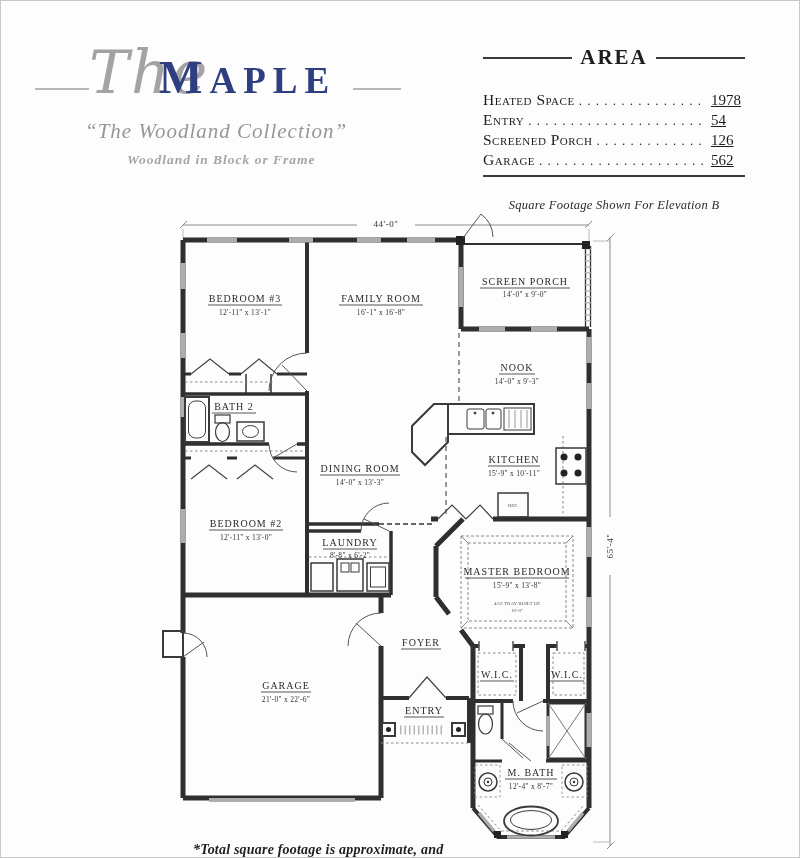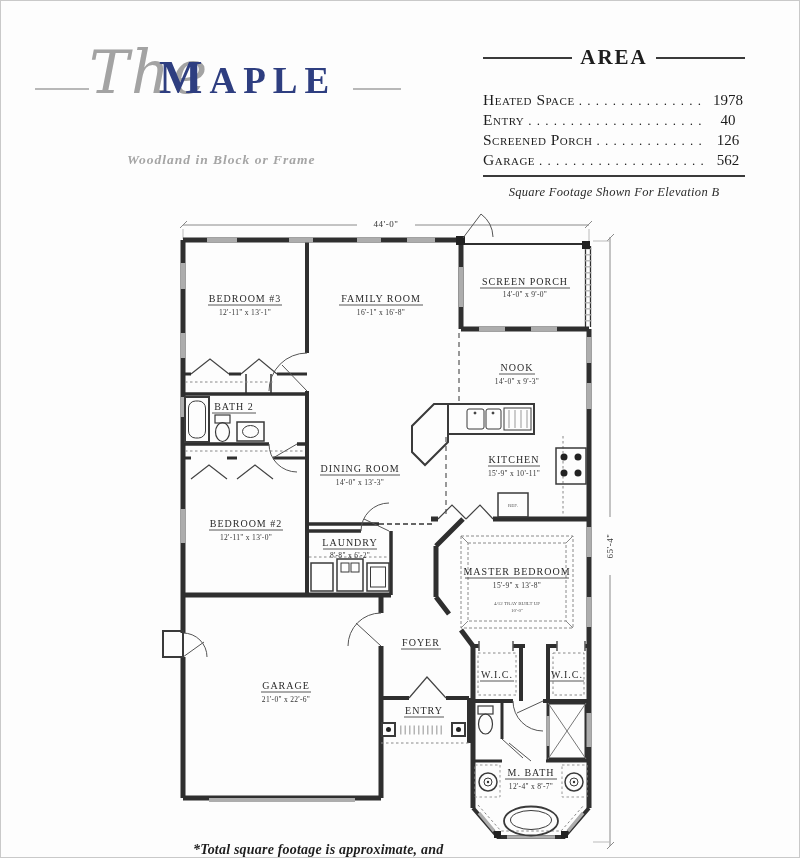--- a/index.html
+++ b/index.html
@@ -17,60 +17,61 @@
                 font-size:13.5px;letter-spacing:1px;}
   
   .area{position:absolute;left:482px;top:44px;width:262px;color:#1d1d1d;}
   .area-title{display:flex;align-items:center;gap:8px;margin-bottom:20px;}
   .area-title .rule{flex:1;height:2px;background:#3a3a3a;}
   .area-title .t{font-size:21px;font-weight:bold;letter-spacing:2px;}
   .arow{display:flex;align-items:baseline;font-size:15.5px;font-variant:small-caps;line-height:19px;}
   .arow .lbl{letter-spacing:0.5px;}
   .arow .leader{flex:1;overflow:hidden;white-space:nowrap;margin:0 4px;font-variant:normal;font-size:13px;color:#222;}
   .arow .leader::after{content:". . . . . . . . . . . . . . . . . . . . . . . . . . . .";letter-spacing:1px;}
-  .arow .val{min-width:34px;text-align:center;font-variant:normal;font-size:15px;}
+  .arow .val{min-width:34px;text-align:left;font-variant:normal;font-size:15px;text-decoration:underline;}
   .area-sep{height:1.5px;background:#3a3a3a;margin:5px 0 4px 0;}
-  .area-note{text-align:center;font-style:italic;font-size:12.5px;margin-top:8px;color:#2a2a2a;letter-spacing:0.3px;}
+  .area-note{text-align:center;font-style:italic;font-size:12.5px;margin-top:21px;color:#2a2a2a;letter-spacing:0.3px;}
   
   svg{position:absolute;left:0;top:0;}
   svg text{font-family:"Liberation Serif",serif;fill:#2b2b2b;}
   .rname{font-size:10px;letter-spacing:1px;}
   .rdims{font-size:7.5px;letter-spacing:0.3px;fill:#333;}
   .tiny{font-size:5px;fill:#555;}
   .dimtxt{font-size:9px;fill:#333;letter-spacing:0.5px;}
   
   .footnote{position:absolute;left:192px;top:810px;font-style:italic;font-weight:bold;font-size:14px;
             color:#1e1e1e;line-height:17px;letter-spacing:0.2px;margin-top:30px;}
 </style>
 </head>
 <body>
 
 <div class="page">
 
   <div class="hdr-dash" style="left:34px;top:87px;width:54px;"></div>
   <div class="hdr-dash" style="left:352px;top:87px;width:48px;"></div>
   <div class="the-script">The</div>
   <div class="maple"><span class="big">M</span><span class="rest">APLE</span></div>
+  <div class="collection">“The Woodland Collection”</div>
   <div class="availability">Woodland in Block or Frame</div>
 
   <div class="area">
     <div class="area-title">
       <div class="rule"></div>
       <div class="t">AREA</div>
       <div class="rule"></div>
     </div>
     <div class="arow">
       <span class="lbl">Heated Space</span>
       <span class="leader"></span>
       <span class="val">1978</span>
     </div>
     <div class="arow">
       <span class="lbl">Entry</span>
       <span class="leader"></span>
-      <span class="val">40</span>
+      <span class="val">54</span>
     </div>
     <div class="arow">
       <span class="lbl">Screened Porch</span>
       <span class="leader"></span>
       <span class="val">126</span>
     </div>
     <div class="arow">
       <span class="lbl">Garage</span>
       <span class="leader"></span>
       <span class="val">562</span>

